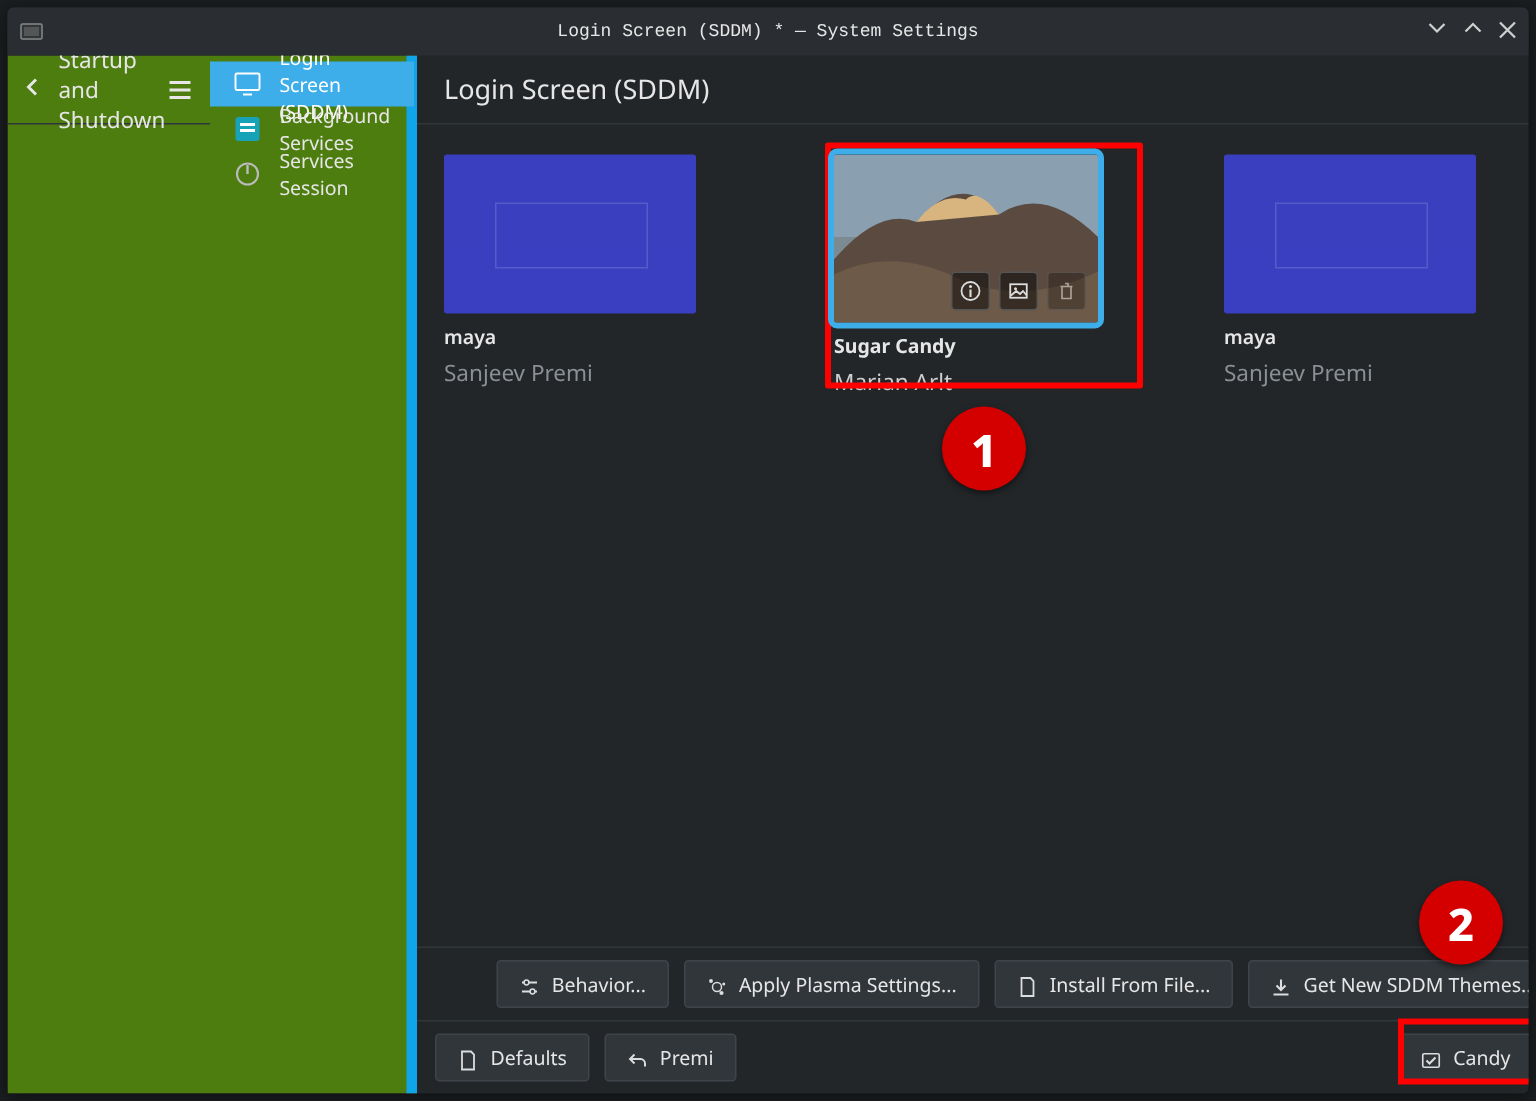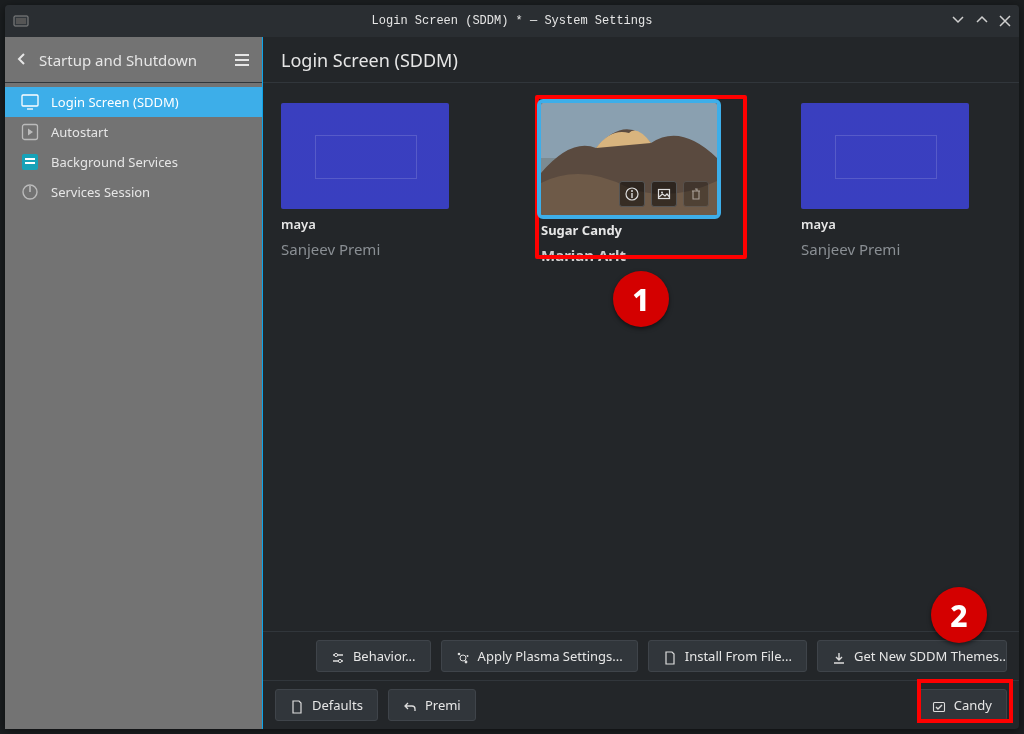--- a/index.html
+++ b/index.html
@@ -7,21 +7,21 @@
   .window { position: absolute; inset: 5px; background: #232629; border-radius: 4px; box-shadow: 0 2px 10px rgba(0,0,0,.5); display: flex; flex-direction: column; }
   
   .titlebar { height: 32px; background: #2a2e32; display:flex; align-items:center; justify-content:space-between; padding: 0 8px; border-top-left-radius:4px; border-top-right-radius:4px; }
   .titlebar-left { display:flex; align-items:center; gap:8px;}
   .titlebar-icon { width:16px; height:16px; }
   .titlebar-title { font-size:12px; color:#e6e6e6; position:absolute; left:50%; transform:translateX(-50%);font-family:Liberation Mono, monospace;}
   .titlebar-buttons { display:flex; gap:10px; }
   .titlebar-buttons span { cursor:pointer; color:#cfcfcf; font-size:14px; }
   
   .body-row { display:flex; flex:1; overflow:hidden;}
-  .sidebar { width: 273px; background:#737373; border-right:1px solid #0ea5e9; display:flex; flex-direction:column; }
+  .sidebar { width: 273px; background:#4d7c0f; border-right:7px solid #0ea5e9; display:flex; }
   .sidebar-header { display:flex; align-items:center; height:46px; padding:0 10px; justify-content:space-between; border-bottom:1px solid #31363b; }
   .sidebar-back { display:flex; align-items:center; gap:10px; cursor:pointer; font-size:15px;}
   .menu-icon { width:20px; height:20px; cursor:pointer; color:#e6e6e6; }
   .sidebar-items { padding-top:4px;}
   .sidebar-item { display:flex; align-items:center; gap:12px; height:30px; padding:0 16px; font-size:13px; cursor:pointer;}
   .sidebar-item.active { background:#3daee9; color:#fff;}
   .sidebar-item .sicon { width:18px; height:18px; display:flex; align-items:center; justify-content:center;}
   
   .main { flex:1; display:flex; flex-direction:column; position:relative;}
   .main-header { height:46px; display:flex; align-items:center; padding:0 18px; font-size:18px; border-bottom:1px solid #31363b; }
@@ -32,21 +32,21 @@
   .thumb.maya { background: linear-gradient(#3a3fbf,#393fc0); }
   .thumb.maya::after { content:""; position:absolute; top:30%; left:20%; width:60%; height:40%; border:1px solid rgba(255,255,255,.15);}
   .thumb.sugar { background: linear-gradient(#4b6a7e 0%, #b0855e 40%, #59473b 100%);}
   .thumb.sugar .mountain { position:absolute; inset:0; }
   .thumb.selected { outline:4px solid #3daee9; outline-offset:0; width:176px; height:112px; }
   .thumb .overlay { position:absolute; right:8px; bottom:8px; display:flex; gap:6px;}
   .overlay .btnicon { width:26px; height:26px; background:rgba(0,0,0,.5); border:1px solid #555; border-radius:3px; display:flex; align-items:center; justify-content:center; color:#ddd; font-size:14px; cursor:pointer;}
   .theme-name { font-size:13px; font-weight:600; color:#e6e6e6;}
   .theme-name.sel { font-weight:700; }
   .theme-author { font-size:15px; color:#8a8f94;}
-  .theme-author.sel { font-weight:700; color:#cfcfcf;}
+  .theme-author.sel { font-weight:400; color:#cfcfcf;}
   .annot-red { border:4px solid #ff0000; border-radius:2px;}
   .badge { width:56px; height:56px; background:#d40000; border-radius:50%; display:flex; align-items:center; justify-content:center; font-weight:800; font-size:30px; color:#fff; position:absolute; box-shadow:0 2px 4px rgba(0,0,0,.5);}
   
   .footer1, .footer2 { border-top:1px solid #31363b; padding:8px 12px; display:flex; align-items:center; }
   .footer1 { justify-content:flex-end; gap:10px; }
   .footer2 { gap:10px; }
   .footer2 .spacer { flex:1; }
   .btn { background:#31363b; color:#e6e6e6; border:1px solid #3f444a; padding:6px 14px; font-size:13px; border-radius:3px; cursor:pointer; display:flex; align-items:flex-end; gap:8px;}
   .btn .bicon { width:14px; height:14px; display:inline-flex; align-items:center; justify-content:center;}
   .annot-box-2 { position:absolute; border:4px solid #ff0000; }
@@ -100,29 +100,20 @@
 
       <div class="sidebar-items">
         <div class="sidebar-item active">
           <span class="sicon">
               <svg viewBox="0 0 18 18" width="18" height="18">
                 <rect x="1" y="2" width="16" height="11" rx="1" fill="none" stroke="#fff" stroke-width="1.3"></rect>
                 <path d="M6 16h6" stroke="#fff" stroke-width="1.3"></path>
               </svg>
             </span>
           <span>Login Screen (SDDM)</span>
-        </div>
-        <div class="sidebar-item">
-          <span class="sicon">
-              <svg viewBox="0 0 18 18" width="18" height="18">
-                <rect x="1.5" y="1.5" width="15" height="15" rx="2" fill="none" stroke="#bbb" stroke-width="1.3"></rect>
-                <path d="M7 5.5v7l5-3.5z" fill="#bbb"></path>
-              </svg>
-            </span>
-          <span>Autostart</span>
         </div>
         <div class="sidebar-item">
           <span class="sicon">
               <svg viewBox="0 0 18 18" width="18" height="18">
                 <rect x="1" y="1" width="16" height="16" rx="2" fill="#17a2b8"></rect>
                 <rect x="4" y="5" width="10" height="2" fill="#fff"></rect>
                 <rect x="4" y="9" width="10" height="2" fill="#fff"></rect>
               </svg>
             </span>
           <span>Background Services</span>

